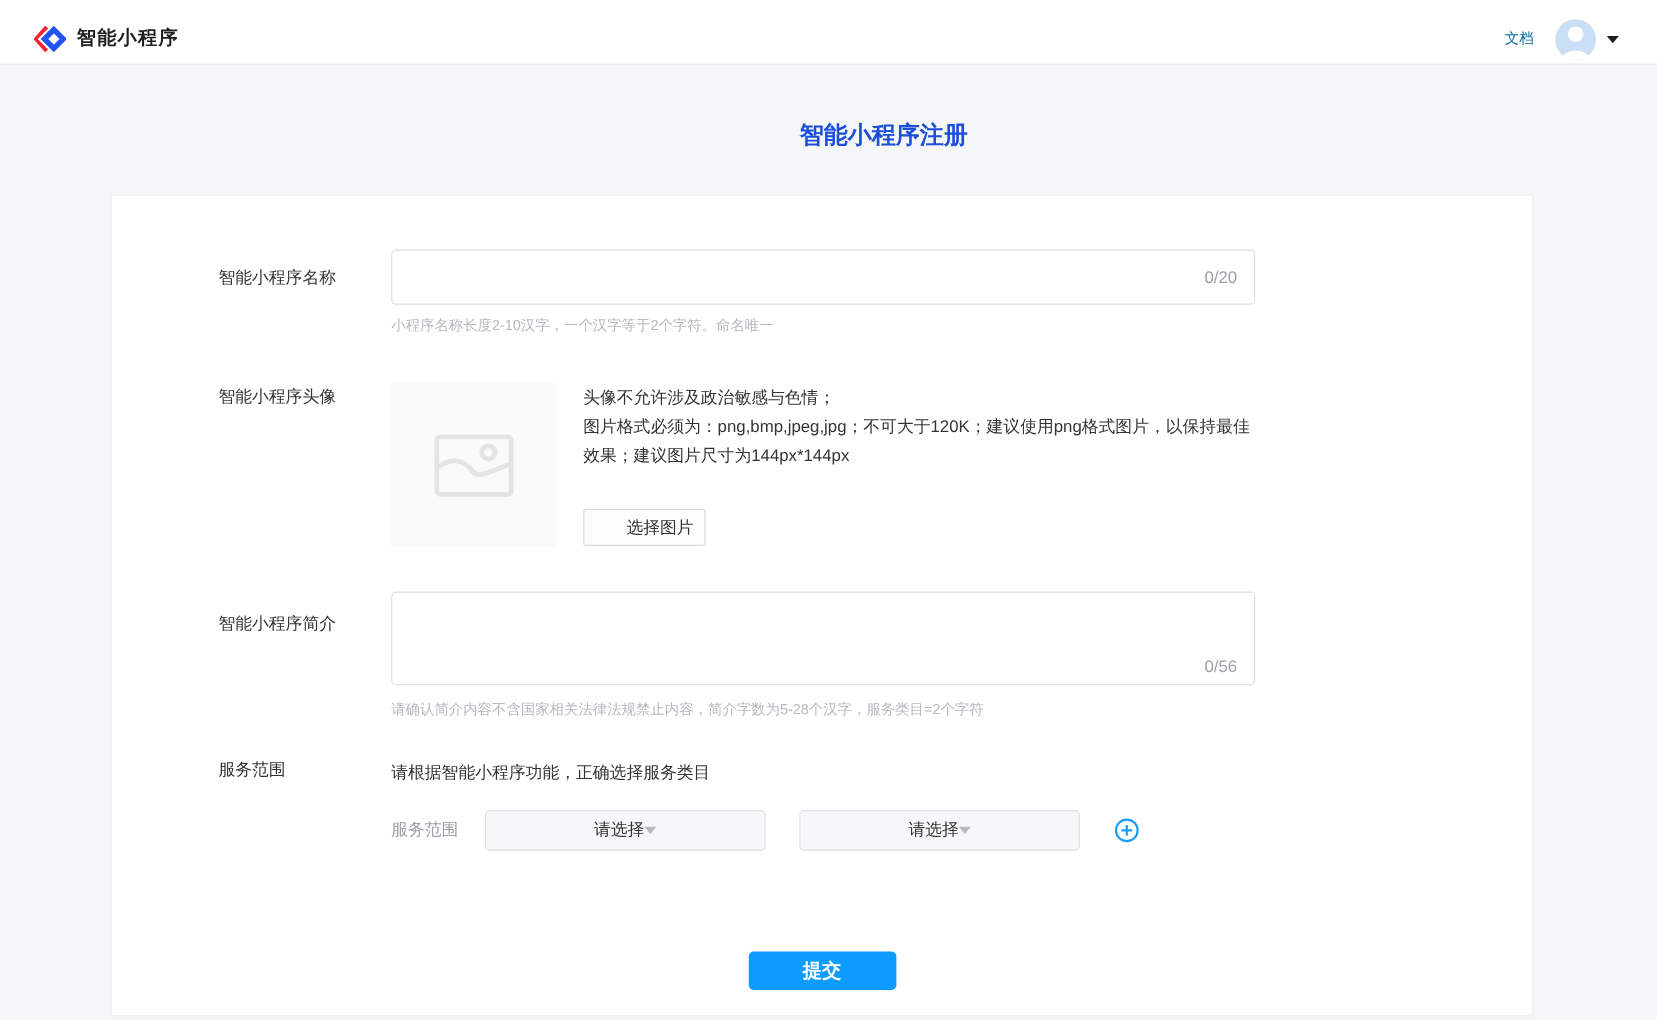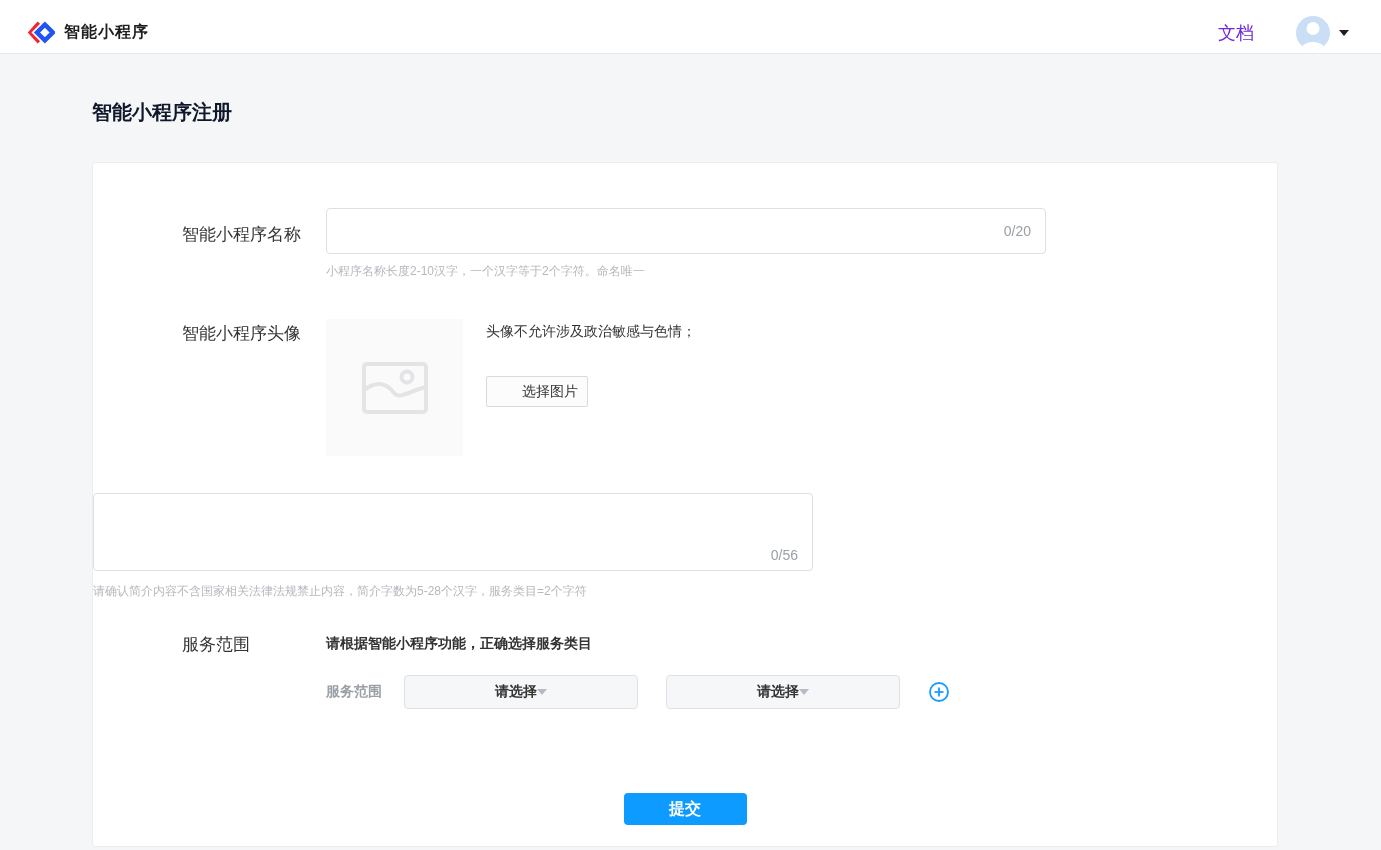--- a/index.html
+++ b/index.html
@@ -15,21 +15,21 @@
     height: 54px;
     background: #ffffff;
     border-bottom: 1px solid #e9e9eb;
     display: flex;
     align-items: center;
     padding: 12px 32px 0 28px;
   }
   .brand { display: flex; align-items: center; gap: 9px; cursor: pointer; }
   .brand-name { font-size: 16px; font-weight: 700; color: #1f1f1f; letter-spacing: 1px; }
   .header-right { margin-left: auto; display: flex; align-items: center; }
-  .doc-link { font-size: 18px; color: #6d28d9; cursor: pointer; margin-right: 42px; }
+  .doc-link { font-size: 12px; color: #0369a1; cursor: pointer; margin-right: 18px; }
   .avatar-group { display: flex; align-items: center; gap: 9px; cursor: pointer; }
   .avatar {
     width: 34px; height: 34px; border-radius: 50%;
     background: #cadef6; position: relative; overflow: hidden;
   }
   .avatar .head {
     position: absolute; left: 50%; top: 6px; transform: translateX(-50%);
     width: 13px; height: 13px; background: #fff; border-radius: 50%;
   }
   .avatar .body {
@@ -41,39 +41,40 @@
     border-left: 5px solid transparent;
     border-right: 5px solid transparent;
     border-top: 6px solid #1f1f1f;
   }
 
   
   .page-title {
     margin: 45px 0 0 92px;
     font-size: 20px;
     font-weight: 700;
-    color: #0f172a;
+    color: #1d4ed8;
+    text-align: center;
   }
   .card {
     margin: 36px 0 0 92px;
     width: 1186px;
     height: 685px;
     background: #fff;
     border: 1px solid #ededef;
     border-radius: 3px;
     padding-top: 45px;
     overflow: hidden;
   }
 
   .form-row { display: flex; }
   .row-label {
     margin-left: 89px;
     width: 144px;
     flex: none;
-    font-size: 17px;
+    font-size: 14px;
     color: #333;
   }
   .row-control { width: 720px; flex: none; }
 
   
   .row-name { margin-bottom: 39px; }
   .row-name .row-label { padding-top: 15px; }
   .input-wrap { position: relative; }
   .text-input {
     width: 100%; height: 46px;
@@ -213,38 +214,40 @@
         <span style="display:inline-flex;">
           <svg width="70" height="56" viewBox="0 0 70 56">
             <rect x="4" y="4" width="62" height="48" rx="3" fill="none" stroke="#e4e4e6" stroke-width="4"></rect>
             <circle cx="47" cy="17" r="5.5" fill="none" stroke="#e4e4e6" stroke-width="4"></circle>
             <path d="M4 30 C 16 21, 26 22, 34 33 C 40 40, 52 30, 66 27" fill="none" stroke="#e4e4e6" stroke-width="4"></path>
           </svg>
         </span>
       </div>
       <div class="avatar-desc">
         <div class="rule-line">头像不允许涉及政治敏感与色情；</div>
+        <div class="rule-line">图片格式必须为：png,bmp,jpeg,jpg；不可大于120K；建议使用png格式图片，以保持最佳效果；建议图片尺寸为144px*144px</div>
         <button class="choose-btn">选择图片</button>
       </div>
     </div>
   </div>
 
   <div class="form-row row-intro">
+    <div class="row-label">智能小程序简介</div>
     <div class="row-control">
       <div class="textarea-wrap">
         <textarea class="intro-textarea" style=""></textarea>
         <span class="textarea-counter">0/56</span>
       </div>
       <div class="help-text">请确认简介内容不含国家相关法律法规禁止内容，简介字数为5-28个汉字，服务类目=2个字符</div>
     </div>
   </div>
 
   <div class="form-row row-service">
     <div class="row-label">服务范围</div>
-    <div class="row-control" style="width: 760px; font-weight: bold;">
+    <div class="row-control" style="width: 760px;">
       <div class="service-instruction">请根据智能小程序功能，正确选择服务类目</div>
       <div class="service-subrow">
         <span class="category-label">服务范围</span>
         <div class="select">
           <span>请选择</span>
           <span class="select-caret"></span>
         </div>
         <div class="select">
           <span>请选择</span>
           <span class="select-caret"></span>

